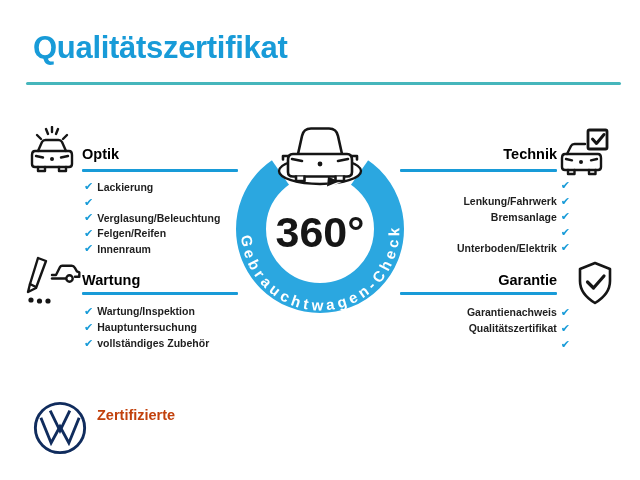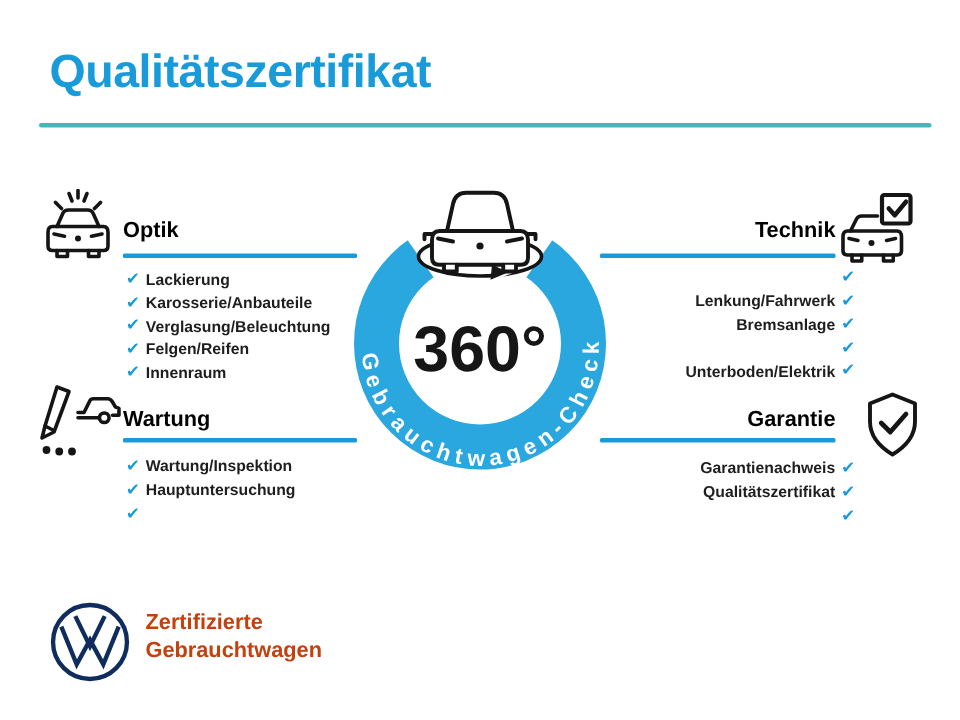--- a/index.html
+++ b/index.html
@@ -63,21 +63,20 @@
 
 <div class="abs sec-head" style="left:82px;top:146px">Optik</div>
 <div class="abs sec-underline" style="left:82px;top:169px;width:156px"></div>
 <div class="abs list l" style="left:84px;top:179px">
   <div class="row l row-s">
       <span class="chk">✔</span>
       <span class="itm">Lackierung</span>
     </div>
   <div class="row l row-s">
       <span class="chk">✔</span>
-      <span class="itm">Karosserie/Anbauteile</span>
     </div>
   <div class="row l row-s">
       <span class="chk">✔</span>
       <span class="itm">Verglasung/Beleuchtung</span>
     </div>
   <div class="row l row-s">
       <span class="chk">✔</span>
       <span class="itm">Felgen/Reifen</span>
     </div>
   <div class="row l row-s">
@@ -105,20 +104,21 @@
   <div class="row l row-m">
       <span class="chk">✔</span>
       <span class="itm">Wartung/Inspektion</span>
     </div>
   <div class="row l row-m">
       <span class="chk">✔</span>
       <span class="itm">Hauptuntersuchung</span>
     </div>
   <div class="row l row-m">
       <span class="chk">✔</span>
+      <span class="itm">vollständiges Zubehör</span>
     </div>
 </div>
 
 <svg class="abs" style="left:558px;top:126px" width="56" height="54" viewBox="0 0 56 54">
   <g fill="none" stroke="#151515" stroke-width="2.4" stroke-linecap="round" stroke-linejoin="round">
     <path d="M9,28 L13,20 Q14,18 16.5,18 H27"></path>
     <path d="M7,28 H25 M36,28 H40 Q43,28 43,32 V41 Q43,44 40,44 H7 Q4,44 4,41 V32 Q4,28 7,28 Z"></path>
     <path d="M10,44 v4 h6.5 v-4"></path>
       <path d="M31,44 v4 h6.5 v-4"></path>
     <path d="M8,33 l6,1.3"></path>
@@ -209,14 +209,13 @@
 
 <svg class="abs" style="left:32px;top:400px" width="56" height="56" viewBox="0 0 60 60">
   <g fill="none" stroke="#102c5d" stroke-width="3.1" stroke-linejoin="miter">
     <circle cx="30" cy="30" r="26.4"></circle>
     <path d="M19.5,11.5 L30,33 L40.5,11.5"></path>
     <path d="M9.5,19 L20.5,46 L30,28.5 L39.5,46 L50.5,19"></path>
   </g>
 </svg>
 <div class="abs footer-text">
   <div>Zertifizierte</div>
-  <div>Gebrauchtwagen</div>
 </div>
 
 </body></html>

